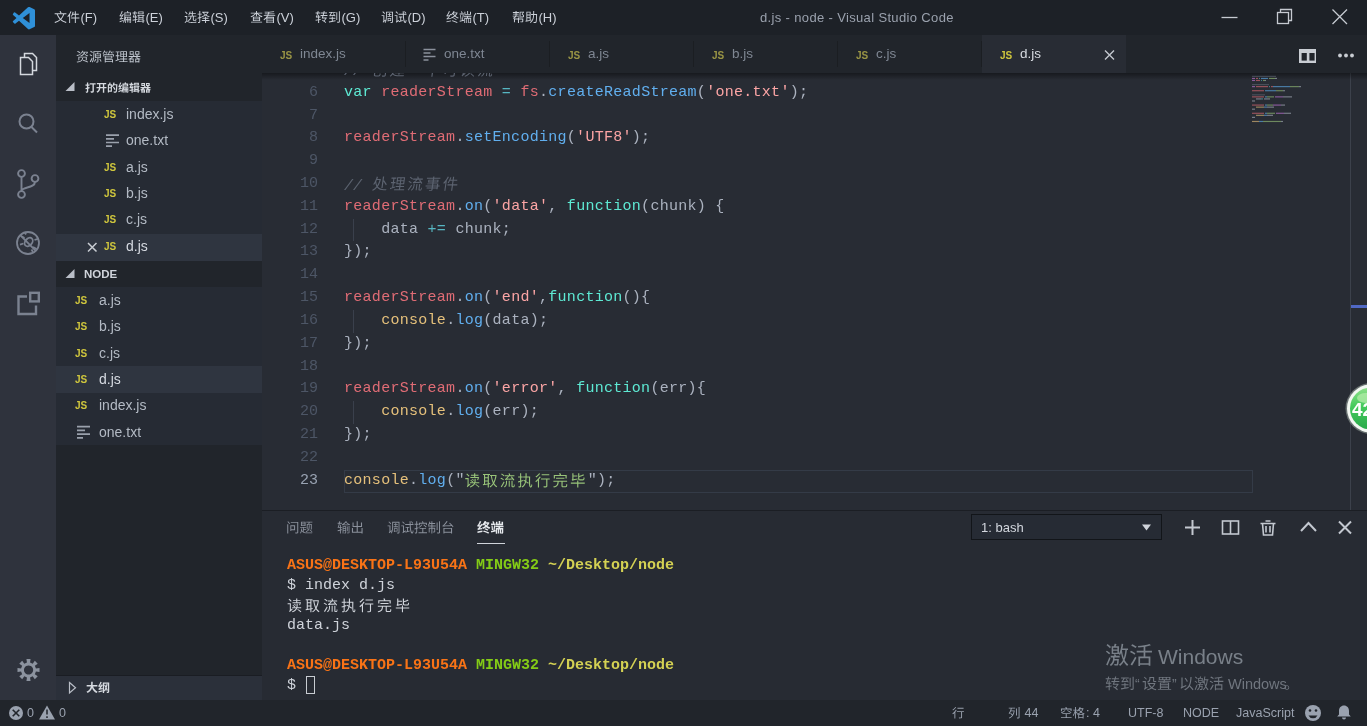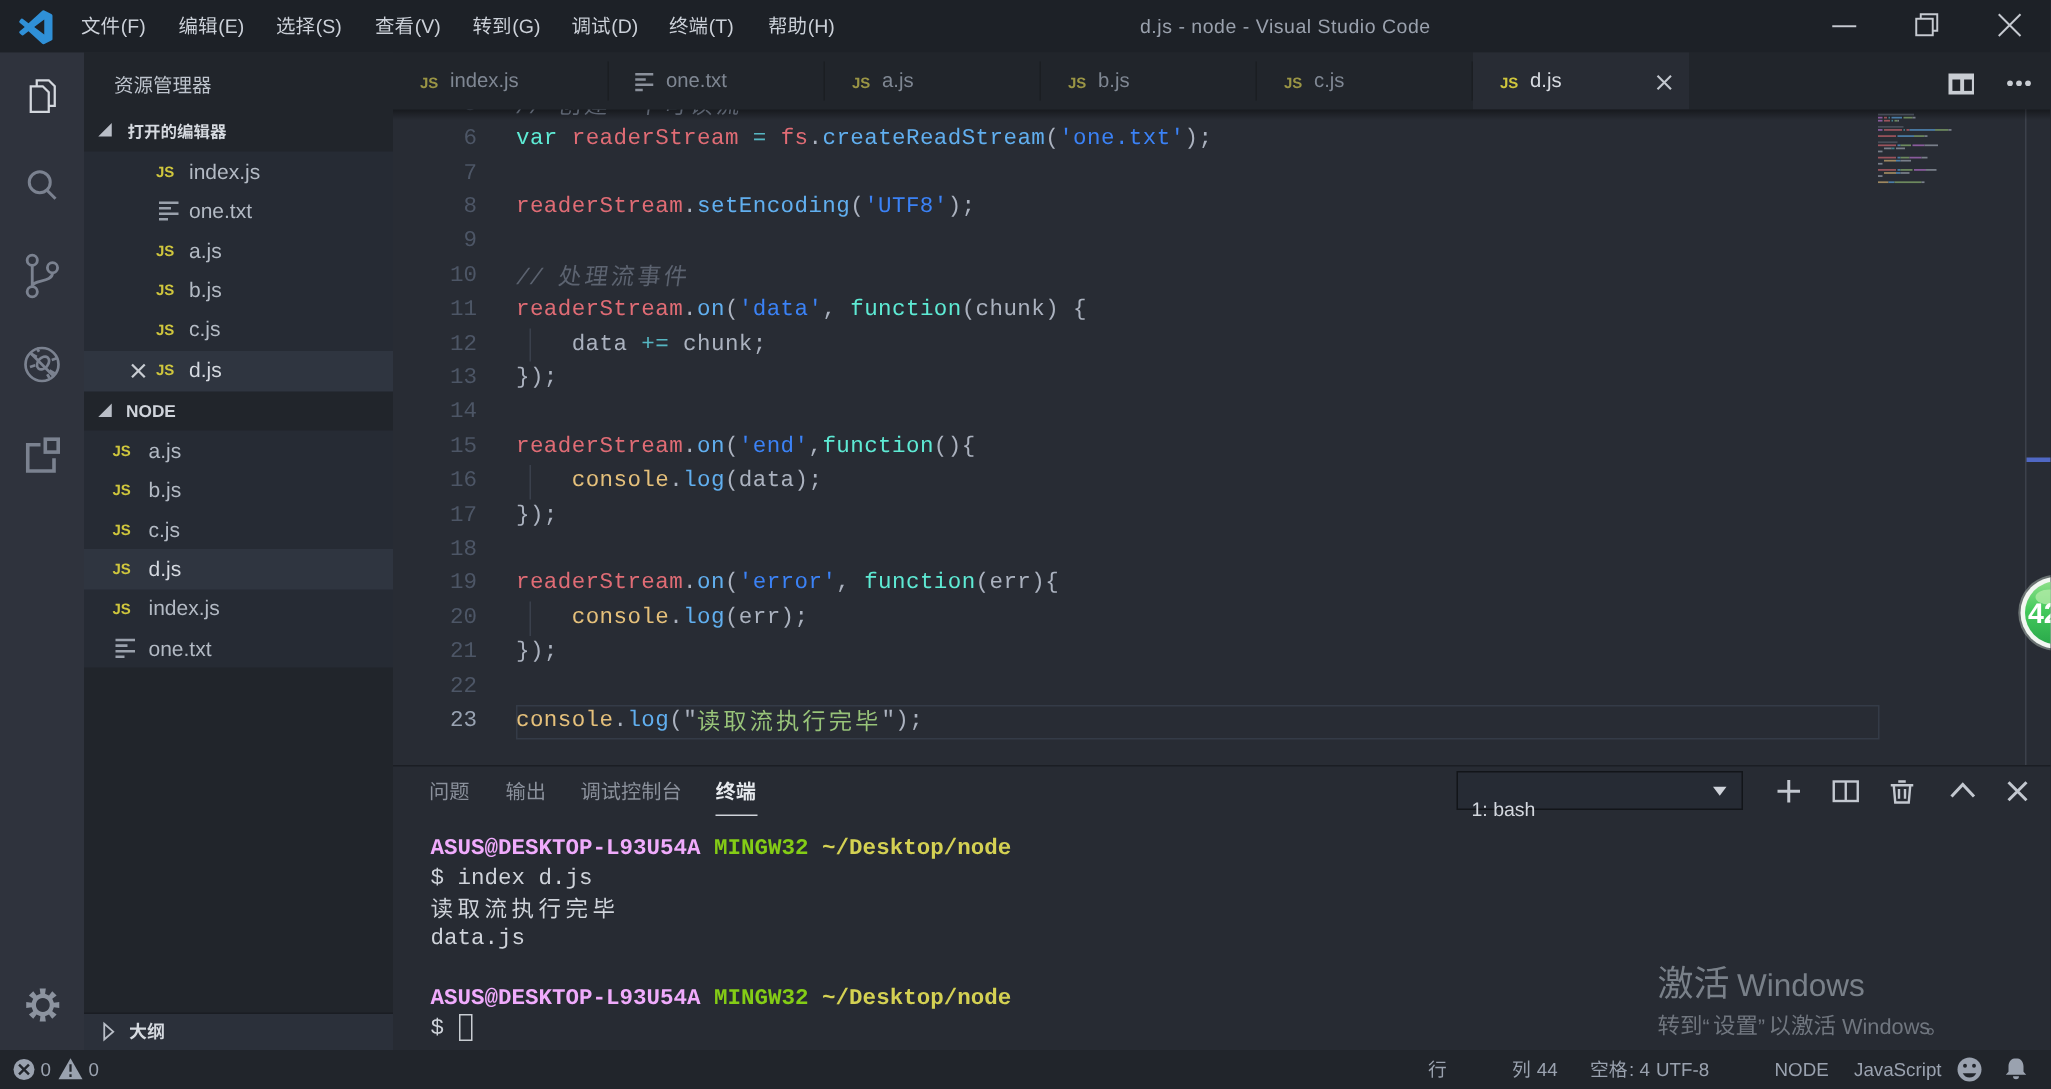--- a/index.html
+++ b/index.html
@@ -1,21 +1,21 @@
 <!DOCTYPE html>
 <html><head><meta charset="utf-8"><style>
 *{margin:0;padding:0;box-sizing:content-box}
 html,body{width:1367px;height:726px;overflow:hidden;background:#282c34}
 .a{position:absolute;white-space:pre}
 .clip{overflow:hidden}
 .code{font:15px "Liberation Mono",monospace;letter-spacing:0.28px;line-height:22px;height:22px;color:#abb2bf}
 .term{font:15px "Liberation Mono",monospace;line-height:20px;height:20px;color:#cfd3da}
-.p{color:#5eead4}.r{color:#e06c75}.b{color:#61afef}.g{color:#3b82f6}.y{color:#e5c07b}
+.p{color:#5eead4}.r{color:#e06c75}.b{color:#61afef}.g{color:#fca5a5}.y{color:#e5c07b}
 .cy{color:#56b6c2}.d{color:#abb2bf}
-.tg{color:#f0abfc}.tm{color:#84cc16}.ty{color:#d4d153}
+.tg{color:#f97316}.tm{color:#84cc16}.ty{color:#d4d153}
 </style></head><body>
 <div class="a" style="left:0px;top:0px;width:1367px;height:35px;background:#1d2127;"></div>
 <div class="a" style="left:0px;top:35px;width:1367px;height:691px;background:#21252b;"></div>
 <div class="a" style="left:0px;top:35px;width:56px;height:665px;background:#2f333d;"></div>
 <div class="a" style="left:262px;top:35px;width:1105px;height:38px;background:#21252b;"></div>
 <div class="a" style="left:262px;top:73px;width:1105px;height:437px;background:#282c34;"></div>
 <div class="a" style="left:262px;top:510px;width:1105px;height:190px;background:#272b33;"></div>
 <div class="a" style="left:262px;top:509.5px;width:1105px;height:1px;background:#1b1e24;"></div>
 <div class="a" style="left:0px;top:700px;width:1367px;height:26px;background:#21252b;"></div>
 <div class="a " style="left:760px;top:7.75px;font:normal 13px 'Liberation Sans',sans-serif;color:#9aa1ad;line-height:19.5px;height:19.5px;letter-spacing:0.35px;">d.js - node - Visual Studio Code</div>
@@ -52,33 +52,33 @@
 <div class="a" style="left:343.5px;top:469.73px;width:909px;height:22.82px;border:1px solid #343b47;box-sizing:border-box;"></div>
 <div class="a" style="left:353px;top:218.51px;width:1px;height:22.82px;background:#3a404c;"></div>
 <div class="a" style="left:353px;top:309.79px;width:1px;height:22.82px;background:#3a404c;"></div>
 <div class="a" style="left:353px;top:401.07px;width:1px;height:22.82px;background:#3a404c;"></div>
 <div class="a clip" style="left:262px;top:73px;width:1105px;height:437px;"><div class="a" style="left:0px;top:-14.12px;width:56px;font:15px &quot;Liberation Mono&quot;,monospace;color:#4d5666;line-height:22px;height:22px;text-align:right;">5</div><div class="a" style="left:0px;top:8.7px;width:56px;font:15px &quot;Liberation Mono&quot;,monospace;color:#4d5666;line-height:22px;height:22px;text-align:right;">6</div><div class="a code" style="left:82px;top:8.7px;"><span class="p">var</span><span class="d"> </span><span class="r">readerStream</span><span class="d"> </span><span class="cy">=</span><span class="d"> </span><span class="r">fs</span><span class="d">.</span><span class="b">createReadStream</span><span class="d">(</span><span class="g">'one.txt'</span><span class="d">);</span></div><div class="a" style="left:0px;top:31.52px;width:56px;font:15px &quot;Liberation Mono&quot;,monospace;color:#4d5666;line-height:22px;height:22px;text-align:right;">7</div><div class="a" style="left:0px;top:54.34px;width:56px;font:15px &quot;Liberation Mono&quot;,monospace;color:#4d5666;line-height:22px;height:22px;text-align:right;">8</div><div class="a code" style="left:82px;top:54.34px;"><span class="r">readerStream</span><span class="d">.</span><span class="b">setEncoding</span><span class="d">(</span><span class="g">'UTF8'</span><span class="d">);</span></div><div class="a" style="left:0px;top:77.16px;width:56px;font:15px &quot;Liberation Mono&quot;,monospace;color:#4d5666;line-height:22px;height:22px;text-align:right;">9</div><div class="a" style="left:0px;top:99.98px;width:56px;font:15px &quot;Liberation Mono&quot;,monospace;color:#4d5666;line-height:22px;height:22px;text-align:right;">10</div><div class="a" style="left:0px;top:122.8px;width:56px;font:15px &quot;Liberation Mono&quot;,monospace;color:#4d5666;line-height:22px;height:22px;text-align:right;">11</div><div class="a code" style="left:82px;top:122.8px;"><span class="r">readerStream</span><span class="d">.</span><span class="b">on</span><span class="d">(</span><span class="g">'data'</span><span class="d">, </span><span class="p">function</span><span class="d">(chunk) {</span></div><div class="a" style="left:0px;top:145.62px;width:56px;font:15px &quot;Liberation Mono&quot;,monospace;color:#4d5666;line-height:22px;height:22px;text-align:right;">12</div><div class="a code" style="left:82px;top:145.62px;"><span class="d">    data </span><span class="cy">+=</span><span class="d"> chunk;</span></div><div class="a" style="left:0px;top:168.44px;width:56px;font:15px &quot;Liberation Mono&quot;,monospace;color:#4d5666;line-height:22px;height:22px;text-align:right;">13</div><div class="a code" style="left:82px;top:168.44px;"><span class="d">});</span></div><div class="a" style="left:0px;top:191.26px;width:56px;font:15px &quot;Liberation Mono&quot;,monospace;color:#4d5666;line-height:22px;height:22px;text-align:right;">14</div><div class="a" style="left:0px;top:214.08px;width:56px;font:15px &quot;Liberation Mono&quot;,monospace;color:#4d5666;line-height:22px;height:22px;text-align:right;">15</div><div class="a code" style="left:82px;top:214.08px;"><span class="r">readerStream</span><span class="d">.</span><span class="b">on</span><span class="d">(</span><span class="g">'end'</span><span class="d">,</span><span class="p">function</span><span class="d">(){</span></div><div class="a" style="left:0px;top:236.9px;width:56px;font:15px &quot;Liberation Mono&quot;,monospace;color:#4d5666;line-height:22px;height:22px;text-align:right;">16</div><div class="a code" style="left:82px;top:236.9px;"><span class="d">    </span><span class="y">console</span><span class="d">.</span><span class="b">log</span><span class="d">(data);</span></div><div class="a" style="left:0px;top:259.72px;width:56px;font:15px &quot;Liberation Mono&quot;,monospace;color:#4d5666;line-height:22px;height:22px;text-align:right;">17</div><div class="a code" style="left:82px;top:259.72px;"><span class="d">});</span></div><div class="a" style="left:0px;top:282.54px;width:56px;font:15px &quot;Liberation Mono&quot;,monospace;color:#4d5666;line-height:22px;height:22px;text-align:right;">18</div><div class="a" style="left:0px;top:305.36px;width:56px;font:15px &quot;Liberation Mono&quot;,monospace;color:#4d5666;line-height:22px;height:22px;text-align:right;">19</div><div class="a code" style="left:82px;top:305.36px;"><span class="r">readerStream</span><span class="d">.</span><span class="b">on</span><span class="d">(</span><span class="g">'error'</span><span class="d">, </span><span class="p">function</span><span class="d">(err){</span></div><div class="a" style="left:0px;top:328.18px;width:56px;font:15px &quot;Liberation Mono&quot;,monospace;color:#4d5666;line-height:22px;height:22px;text-align:right;">20</div><div class="a code" style="left:82px;top:328.18px;"><span class="d">    </span><span class="y">console</span><span class="d">.</span><span class="b">log</span><span class="d">(err);</span></div><div class="a" style="left:0px;top:351px;width:56px;font:15px &quot;Liberation Mono&quot;,monospace;color:#4d5666;line-height:22px;height:22px;text-align:right;">21</div><div class="a code" style="left:82px;top:351px;"><span class="d">});</span></div><div class="a" style="left:0px;top:373.82px;width:56px;font:15px &quot;Liberation Mono&quot;,monospace;color:#4d5666;line-height:22px;height:22px;text-align:right;">22</div><div class="a" style="left:0px;top:396.64px;width:56px;font:15px &quot;Liberation Mono&quot;,monospace;color:#99a3b2;line-height:22px;height:22px;text-align:right;">23</div><div class="a code" style="left:82px;top:396.64px;"><span class="y">console</span><span class="d">.</span><span class="b">log</span><span class="d">("</span></div></div>
 <div class="a code" style="left:587.63px;top:469.64px;">");</div>
 <div class="a" style="left:1350px;top:73px;width:1px;height:437px;background:#3c414b;"></div>
 <div class="a" style="left:1351px;top:305px;width:16px;height:3px;background:#5068c4;"></div>
 <div class="a" style="left:477px;top:542.5px;width:28px;height:1.5px;background:#cfd3da;"></div>
 <div class="a" style="left:971px;top:514px;width:191px;height:26px;background:#262b34;border:1px solid #121519;box-sizing:border-box;"></div>
-<div class="a " style="left:981px;top:530px;font:normal 13px 'Liberation Sans',sans-serif;color:#d3d7de;line-height:19.5px;height:19.5px;">1: bash</div>
+<div class="a " style="left:981px;top:518px;font:normal 13px 'Liberation Sans',sans-serif;color:#d3d7de;line-height:19.5px;height:19.5px;">1: bash</div>
 <div class="a term" style="left:287px;top:556px;font-weight:bold;"><span class="tg">ASUS@DESKTOP-L93U54A</span> <span class="tm">MINGW32</span> <span class="ty">~/Desktop/node</span></div>
 <div class="a term" style="left:287px;top:575.95px;">$ index d.js</div>
 <div class="a term" style="left:287px;top:615.85px;">data.js</div>
 <div class="a term" style="left:287px;top:655.75px;font-weight:bold;"><span class="tg">ASUS@DESKTOP-L93U54A</span> <span class="tm">MINGW32</span> <span class="ty">~/Desktop/node</span></div>
 <div class="a term" style="left:287px;top:675.7px;">$</div>
 <div class="a" style="left:305.5px;top:676.2px;width:9.5px;height:18px;border:1.5px solid #c8ccd2;box-sizing:border-box;"></div>
 <div class="a " style="left:27px;top:703.625px;font:normal 12.5px 'Liberation Sans',sans-serif;color:#9aa2af;line-height:18.75px;height:18.75px;">0</div>
 <div class="a " style="left:59px;top:703.625px;font:normal 12.5px 'Liberation Sans',sans-serif;color:#9aa2af;line-height:18.75px;height:18.75px;">0</div>
 <div class="a " style="left:968.5px;top:703.625px;font:normal 12.5px 'Liberation Sans',sans-serif;color:#9aa2af;line-height:18.75px;height:18.75px;margin-top:20px;">23,</div>
 <div class="a " style="left:1024.5px;top:703.625px;font:normal 12.5px 'Liberation Sans',sans-serif;color:#9aa2af;line-height:18.75px;height:18.75px;">44</div>
 <div class="a " style="left:1086px;top:703.625px;font:normal 12.5px 'Liberation Sans',sans-serif;color:#9aa2af;line-height:18.75px;height:18.75px;">: 4</div>
-<div class="a " style="left:1104px;top:703.625px;font:normal 12.5px 'Liberation Sans',sans-serif;color:#9aa2af;line-height:18.75px;height:18.75px;">UTF-8</div>
+<div class="a " style="left:1128px;top:703.625px;font:normal 12.5px 'Liberation Sans',sans-serif;color:#9aa2af;line-height:18.75px;height:18.75px;">UTF-8</div>
 <div class="a " style="left:1183px;top:703.625px;font:normal 12.5px 'Liberation Sans',sans-serif;color:#9aa2af;line-height:18.75px;height:18.75px;">NODE</div>
 <div class="a " style="left:1236px;top:703.625px;font:normal 12.5px 'Liberation Sans',sans-serif;color:#9aa2af;line-height:18.75px;height:18.75px;">JavaScript</div>
 <svg class="a" style="left:0;top:0" width="1367" height="726">
     <g transform="translate(13,7) scale(0.22)">
       <path fill="#2f90d8" d="M96.5 10.6 75.2.3a6.2 6.2 0 0 0-7.1 1.2L27.3 38.7 9.5 25.2a4.2 4.2 0 0 0-5.3.3L.5 30.7a4.2 4.2 0 0 0 0 6.2L15.9 50 .5 63.1a4.2 4.2 0 0 0 0 6.2l5.7 5.2a4.2 4.2 0 0 0 5.3.3l15.8-12 40.8 37.2a6.2 6.2 0 0 0 7.1 1.2l21.3-10.3A6.2 6.2 0 0 0 100 83.8V16.2a6.2 6.2 0 0 0-3.5-5.6zM75 72.6 44.6 50 75 27.4Z"></path>
     </g>
     <path d="M423 823C453 774 485 707 497 666L580 693C566 734 531 799 501 847ZM50 664V590H206C265 438 344 307 447 200C337 108 202 40 36 -7C51 -25 75 -60 83 -78C250 -24 389 48 502 146C615 46 751 -28 915 -73C928 -52 950 -20 967 -4C807 36 671 107 560 201C661 304 738 432 796 590H954V664ZM504 253C410 348 336 462 284 590H711C661 455 592 344 504 253Z M1317 341V268H1604V-80H1679V268H1953V341H1679V562H1909V635H1679V828H1604V635H1470C1483 680 1494 728 1504 775L1432 790C1409 659 1367 530 1309 447C1327 438 1359 420 1373 409C1400 451 1425 504 1446 562H1604V341ZM1268 836C1214 685 1126 535 1032 437C1045 420 1067 381 1075 363C1107 397 1137 437 1167 480V-78H1239V597C1277 667 1311 741 1339 815Z" transform="translate(54 22) scale(0.013 -0.013)" fill="#ccd1d9"></path>
     <text x="80.5" y="22" font-family="Liberation Sans" font-size="13" fill="#ccd1d9">(F)</text>
     <path d="M40 54 58 -15C140 18 245 61 346 103L332 163C223 121 114 79 40 54ZM61 423C75 430 98 435 205 450C167 386 132 335 116 316C87 278 66 252 45 248C53 230 64 196 68 182C87 194 118 204 339 255C336 271 333 298 334 317L167 282C238 374 307 486 364 597L303 632C286 593 265 554 245 517L133 505C190 593 246 706 287 815L215 840C179 719 112 587 91 554C71 520 55 496 38 491C46 473 57 438 61 423ZM624 350V202H541V350ZM675 350H746V202H675ZM481 412V-72H541V143H624V-47H675V143H746V-46H797V143H871V-7C871 -14 868 -16 861 -17C854 -17 836 -17 814 -16C822 -32 829 -56 831 -73C867 -73 890 -71 908 -62C926 -52 930 -35 930 -8V413L871 412ZM797 350H871V202H797ZM605 826C621 798 637 762 648 732H414V515C414 361 405 139 314 -21C329 -28 360 -50 372 -63C465 99 482 335 483 498H920V732H729C717 765 697 811 675 846ZM483 668H850V561H483Z M1551 751H1819V650H1551ZM1482 808V594H1892V808ZM1081 332C1089 340 1119 346 1153 346H1244V202L1040 167L1056 94L1244 132V-76H1313V146L1427 169L1423 234L1313 214V346H1405V414H1313V568H1244V414H1148C1176 483 1204 565 1228 650H1412V722H1247C1255 756 1263 791 1269 825L1196 840C1191 801 1183 761 1174 722H1047V650H1157C1136 570 1115 504 1105 479C1088 435 1075 403 1058 398C1066 380 1077 346 1081 332ZM1815 472V386H1560V472ZM1400 76 1412 8 1815 40V-80H1885V46L1959 52L1960 115L1885 110V472H1953V535H1423V472H1491V82ZM1815 329V242H1560V329ZM1815 185V105L1560 86V185Z" transform="translate(119 22) scale(0.013 -0.013)" fill="#ccd1d9"></path>
     <text x="145.5" y="22" font-family="Liberation Sans" font-size="13" fill="#ccd1d9">(E)</text>

